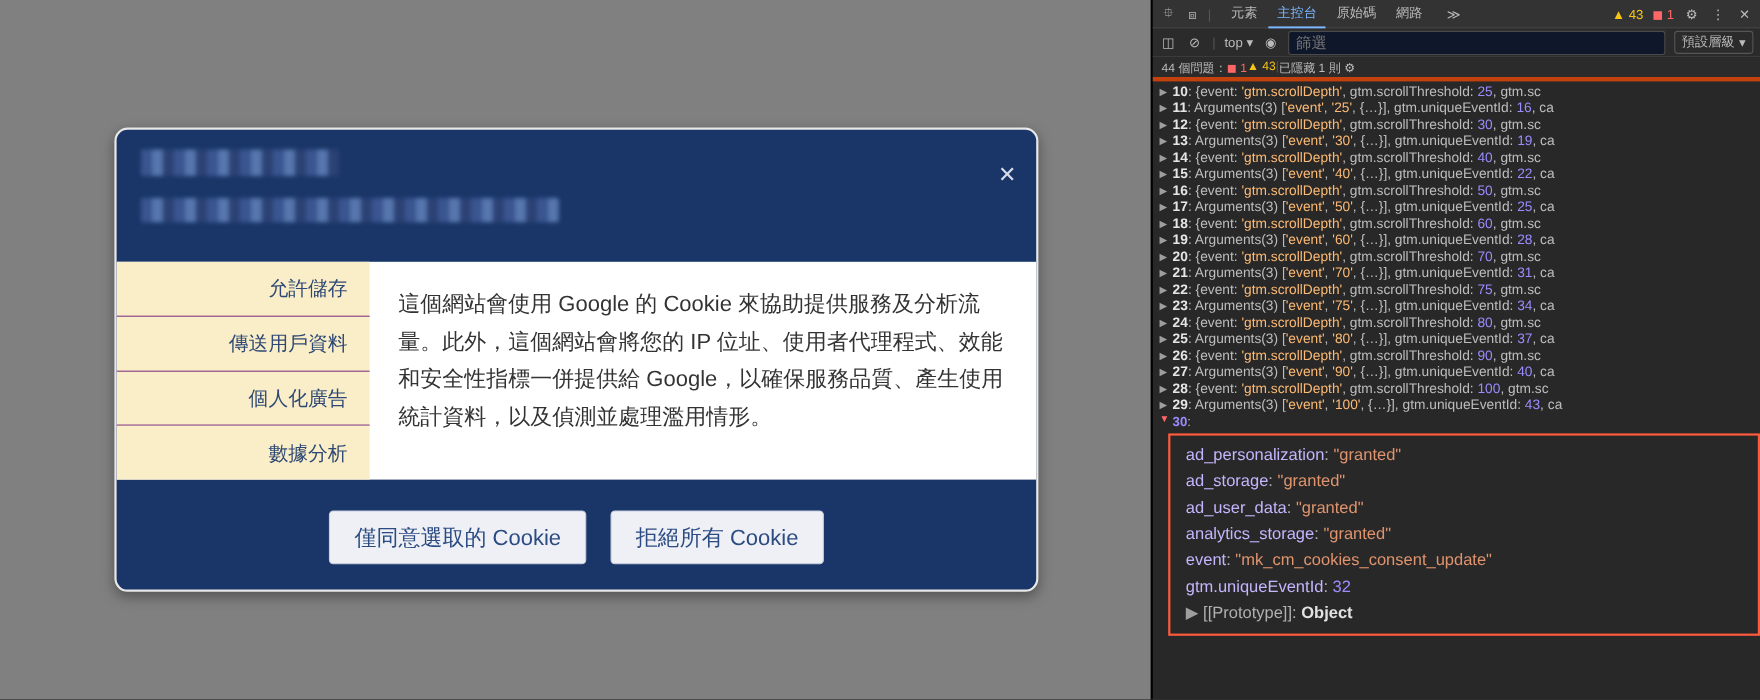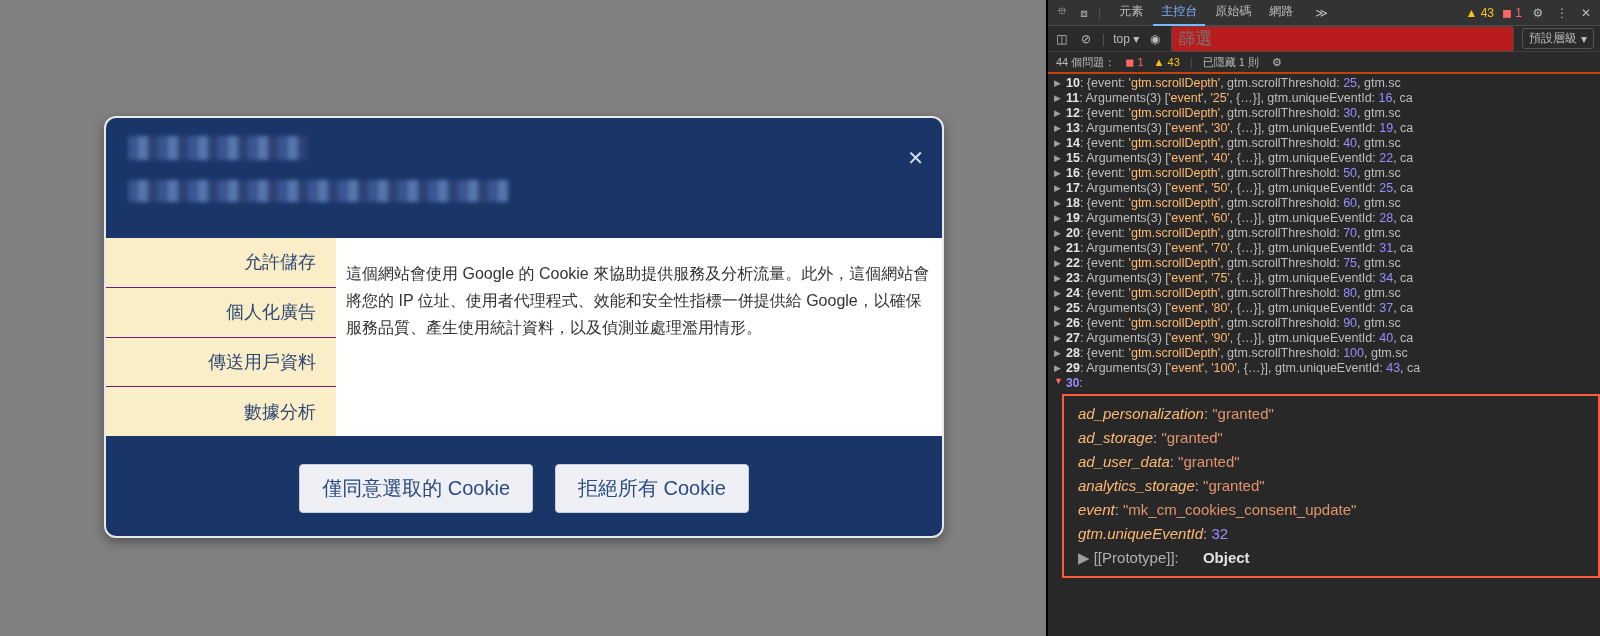--- a/index.html
+++ b/index.html
@@ -14,72 +14,72 @@
 .blur-lg, .blur-sm { background: repeating-linear-gradient(90deg,#3a5590 0 10px,#5676ad 10px 20px,#2c4275 20px 30px);
   filter: blur(2px); border-radius:2px; }
 .blur-lg { width: 180px; height: 24px; margin-bottom: 20px; }
 .blur-sm { width: 380px; height: 22px; }
 .close-btn { position: absolute; right: 18px; top: 28px; color: #d9dde8; font-size: 20px; cursor: pointer; }
 .modal-body { display: flex; background: #fff; height: 198px; }
 .tabs { width: 230px; display: flex; flex-direction: column; }
 .tab { flex:1; display:flex; align-items:center; justify-content:flex-end; padding-right:20px;
   background:#faeec9; color:#2f4974; font-size:18px; border-bottom:1px solid #701a75; cursor:pointer;}
 .tab:last-child{border-bottom:none;}
-.content { flex:1; padding:22px 10px; color:#333; font-size:16px; line-height:1.7; }
+.content { flex:1; padding:22px 26px; color:#333; font-size:20px; line-height:1.7; }
 .modal-footer { height: 104px; display:flex; align-items:center; justify-content:center; gap:22px;}
 .footer-btn { background:#eef0f5; color:#2b4b82; border:1px solid #c6cddd; padding:10px 22px;
   border-radius:4px; font-size:20px; cursor:pointer; }
 
 .devtools { width: 554px; height:100%; background:#282828; color:#ccc; font-size:12px;
   font-family: Menlo,Consolas,monospace; border-left:2px solid #000; display:flex; flex-direction:column;}
 .dt-top { height:26px; background:#333; display:flex; align-items:center; padding:0 6px; gap:6px; border-bottom:1px solid #4a4a4a;}
 .dt-top-icon{width:16px;height:16px;display:inline-flex;align-items:center;justify-content:center;color:#bbb;}
 .dt-tabs{display:flex;gap:2px;margin-left:4px;}
 .dt-tab{padding:4px 8px;color:#bbb;cursor:pointer;white-space:nowrap;}
 .dt-tab.active{color:#7cb7ff;border-bottom:2px solid #7cb7ff;}
 .dt-top-right{margin-left:auto;display:flex;align-items:center;gap:8px;}
 .warn-badge{color:#f5c518;}
 .err-badge{color:#f66;}
 .dt-sub{height:26px;background:#2b2b2b;display:flex;align-items:center;padding:0 6px;gap:8px;border-bottom:1px solid #3d3d3d;}
 .dt-filter{flex:1;}
-.dt-filter input{width:100%;background:#b91c1c;border:1px solid #4a4a4a;color:#bbb;padding:2px 6px;border-radius:3px;font-size:17px;}
+.dt-filter input{width:100%;background:#0f172a;border:1px solid #4a4a4a;color:#bbb;padding:2px 6px;border-radius:3px;font-size:14px;}
 .dt-level{color:#bbb;border:1px solid #555;padding:1px 6px;border-radius:3px;display:flex;align-items:center;gap:4px;}
-.dt-issues{height:22px;background:#2b2b2b;border-bottom:2px solid #c2410c;display:flex;align-items:center;padding:0 8px;gap:10px;font-size:11px;color:#bbb;}
+.dt-issues{height:22px;background:#2b2b2b;border-bottom:4px solid #c2410c;display:flex;align-items:center;padding:0 8px;font-size:11px;color:#bbb;}
 .dt-log{flex:1;overflow:hidden;padding:2px 0 0 4px;}
 .log-row{white-space:nowrap;font-size:12.5px;line-height:15px;padding-left:14px;position:relative;color:#bdbdbd;}
 .log-row::before{content:"▶";position:absolute;left:2px;top:0;font-size:9px;color:#9e9e9e;}
 .k-num{color:#9b8cff;}
 .k-str{color:#fdba74;}
 .k-sym{color:#bdbdbd;}
 .k-idx{color:#e5e5e5;font-weight:bold;}
 .expand-row{color:#bdbdbd;padding-left:14px;}
 .expand-row.red::before{content:"▼";position:absolute;left:2px;top:0;font-size:9px;color:#f66;}
 .expand-row{position:relative;}
 .consent-box{margin:4px 0 0 10px;border:2px solid #ff5a3d;padding:6px 8px 6px 14px;font-size:15px;line-height:24px;}
-.ck{color:#fdba74;font-style:italic;}
+.ck{color:#c4b5fd;}
 .cs{color:#e0946e;}
 .cn{color:#a08cff;}
 .cp{color:#b0b0b0;}
-.kbold{color:#e2e2e2;font-weight:bold;margin-left:20px;}
+.kbold{color:#e2e2e2;font-weight:bold;}
 </style>
 </head>
 <body>
 
 <div class="page-left">
   <div class="modal">
     <div class="modal-header">
       <div class="blur-lg"></div>
       <div class="blur-sm"></div>
       <div class="close-btn">✕</div>
     </div>
     <div class="modal-body">
       <div class="tabs" id="modal-tabs">
           <div class="tab">允許儲存</div>
+          <div class="tab">傳送用戶資料</div>
           <div class="tab">個人化廣告</div>
-          <div class="tab">傳送用戶資料</div>
           <div class="tab">數據分析</div>
         </div>
       <div class="content">這個網站會使用 Google 的 Cookie 來協助提供服務及分析流量。此外，這個網站會將您的 IP 位址、使用者代理程式、效能和安全性指標一併提供給 Google，以確保服務品質、產生使用統計資料，以及偵測並處理濫用情形。</div>
     </div>
     <div class="modal-footer" id="modal-footer">
         <button class="footer-btn">僅同意選取的 Cookie</button>
         <button class="footer-btn">拒絕所有 Cookie</button>
       </div>
   </div>
 </div>

